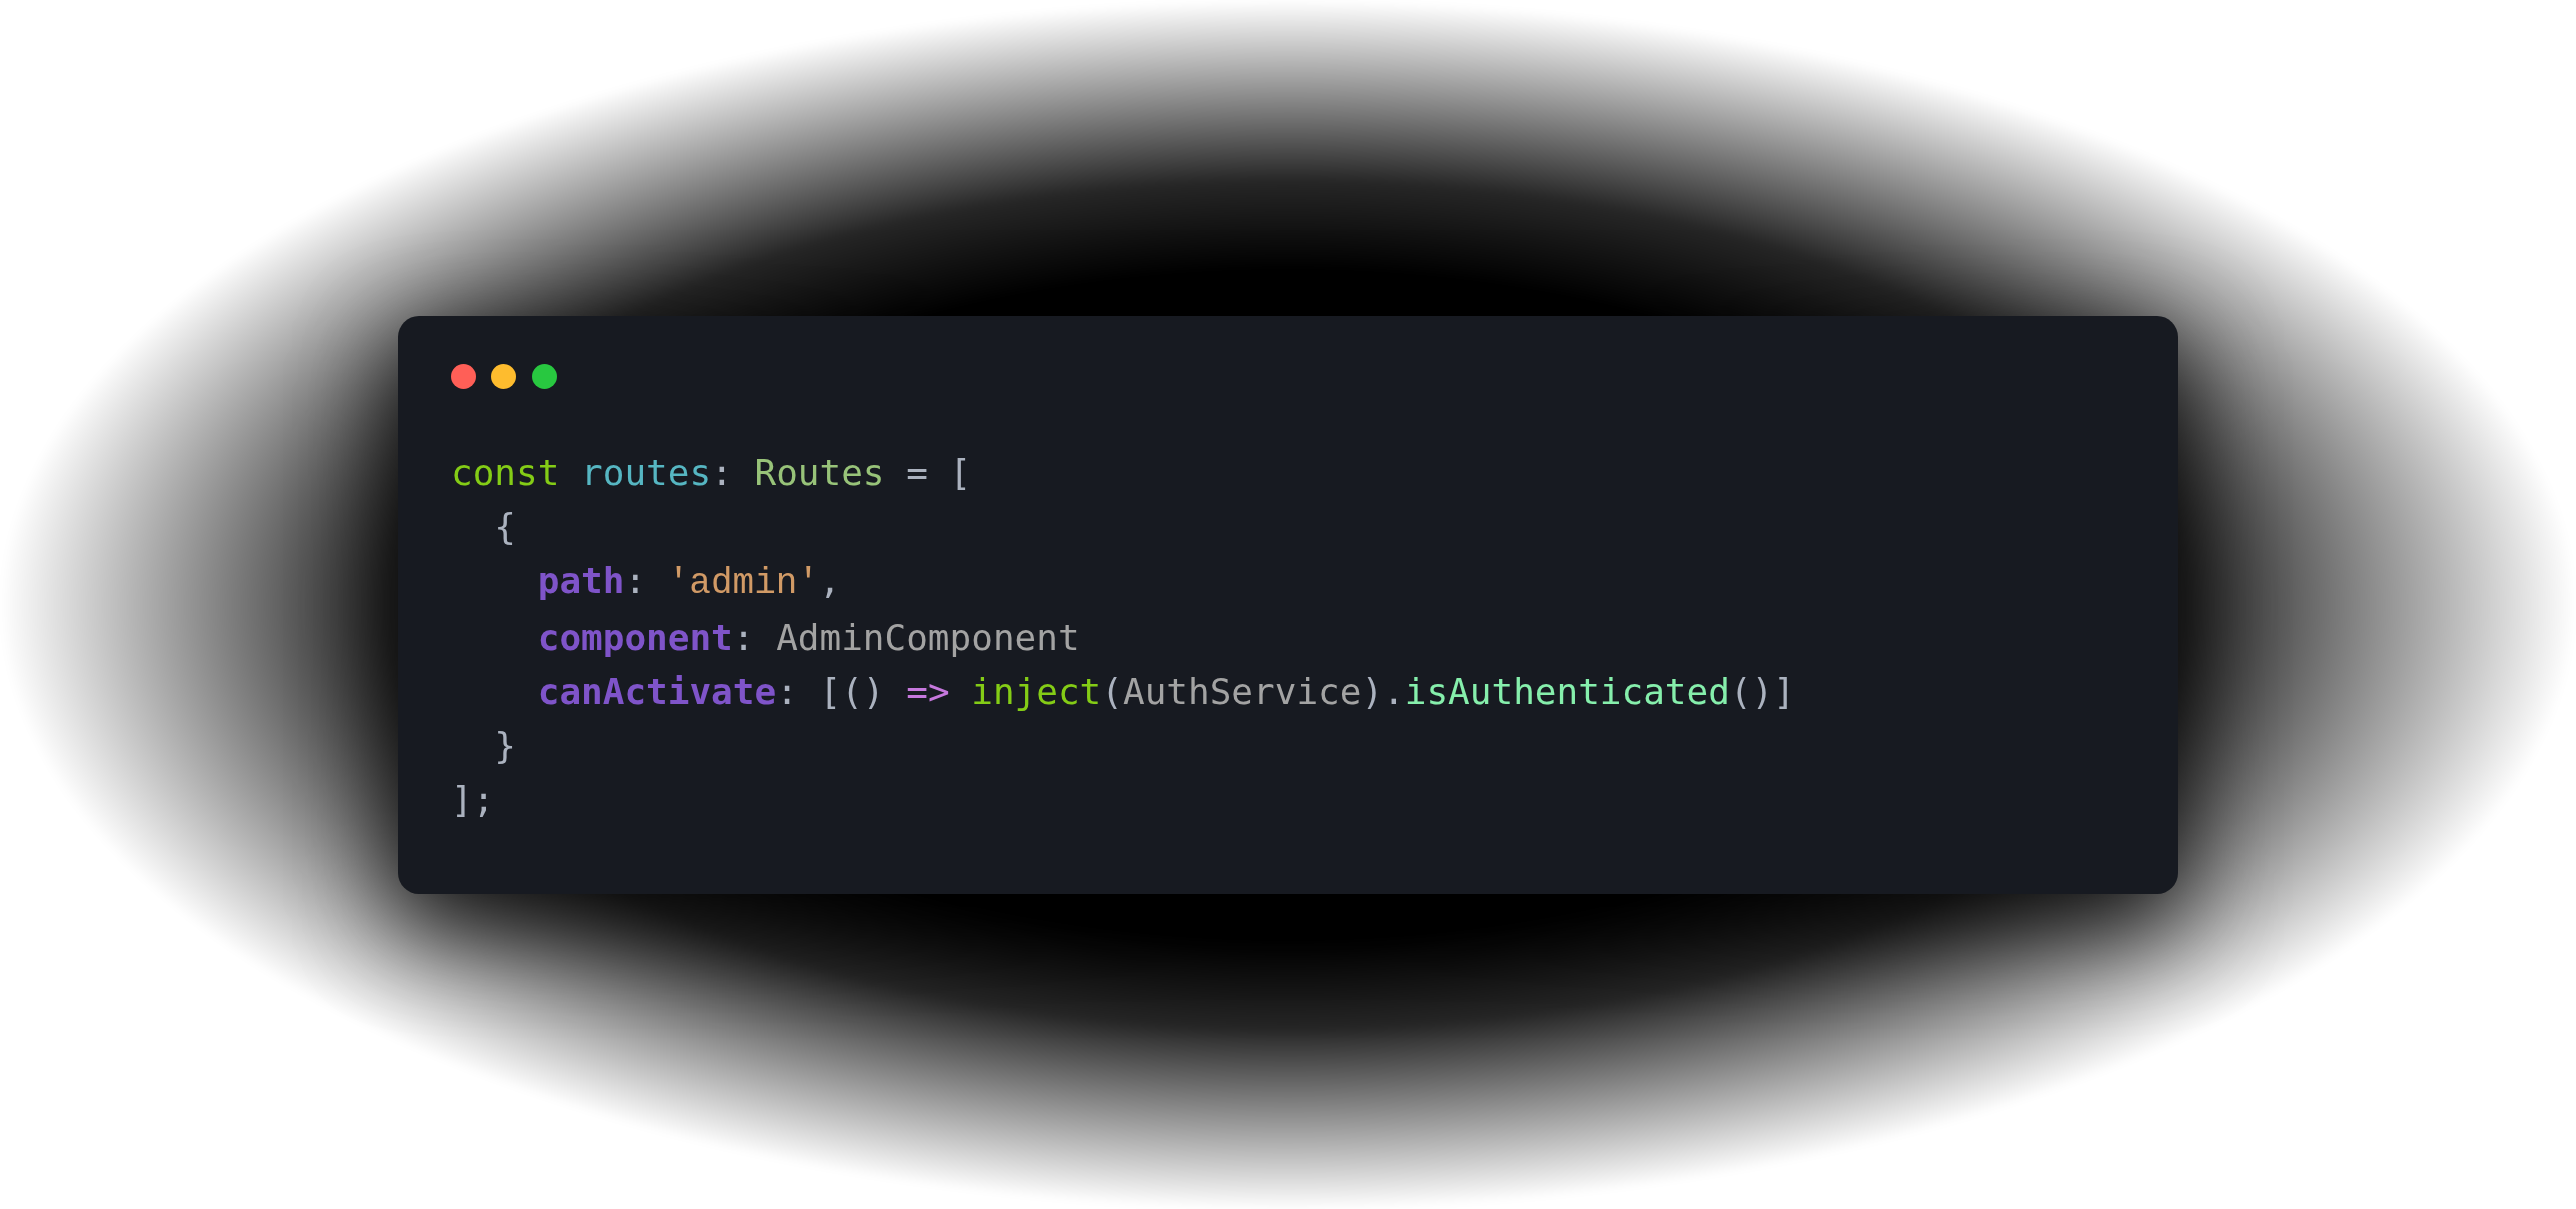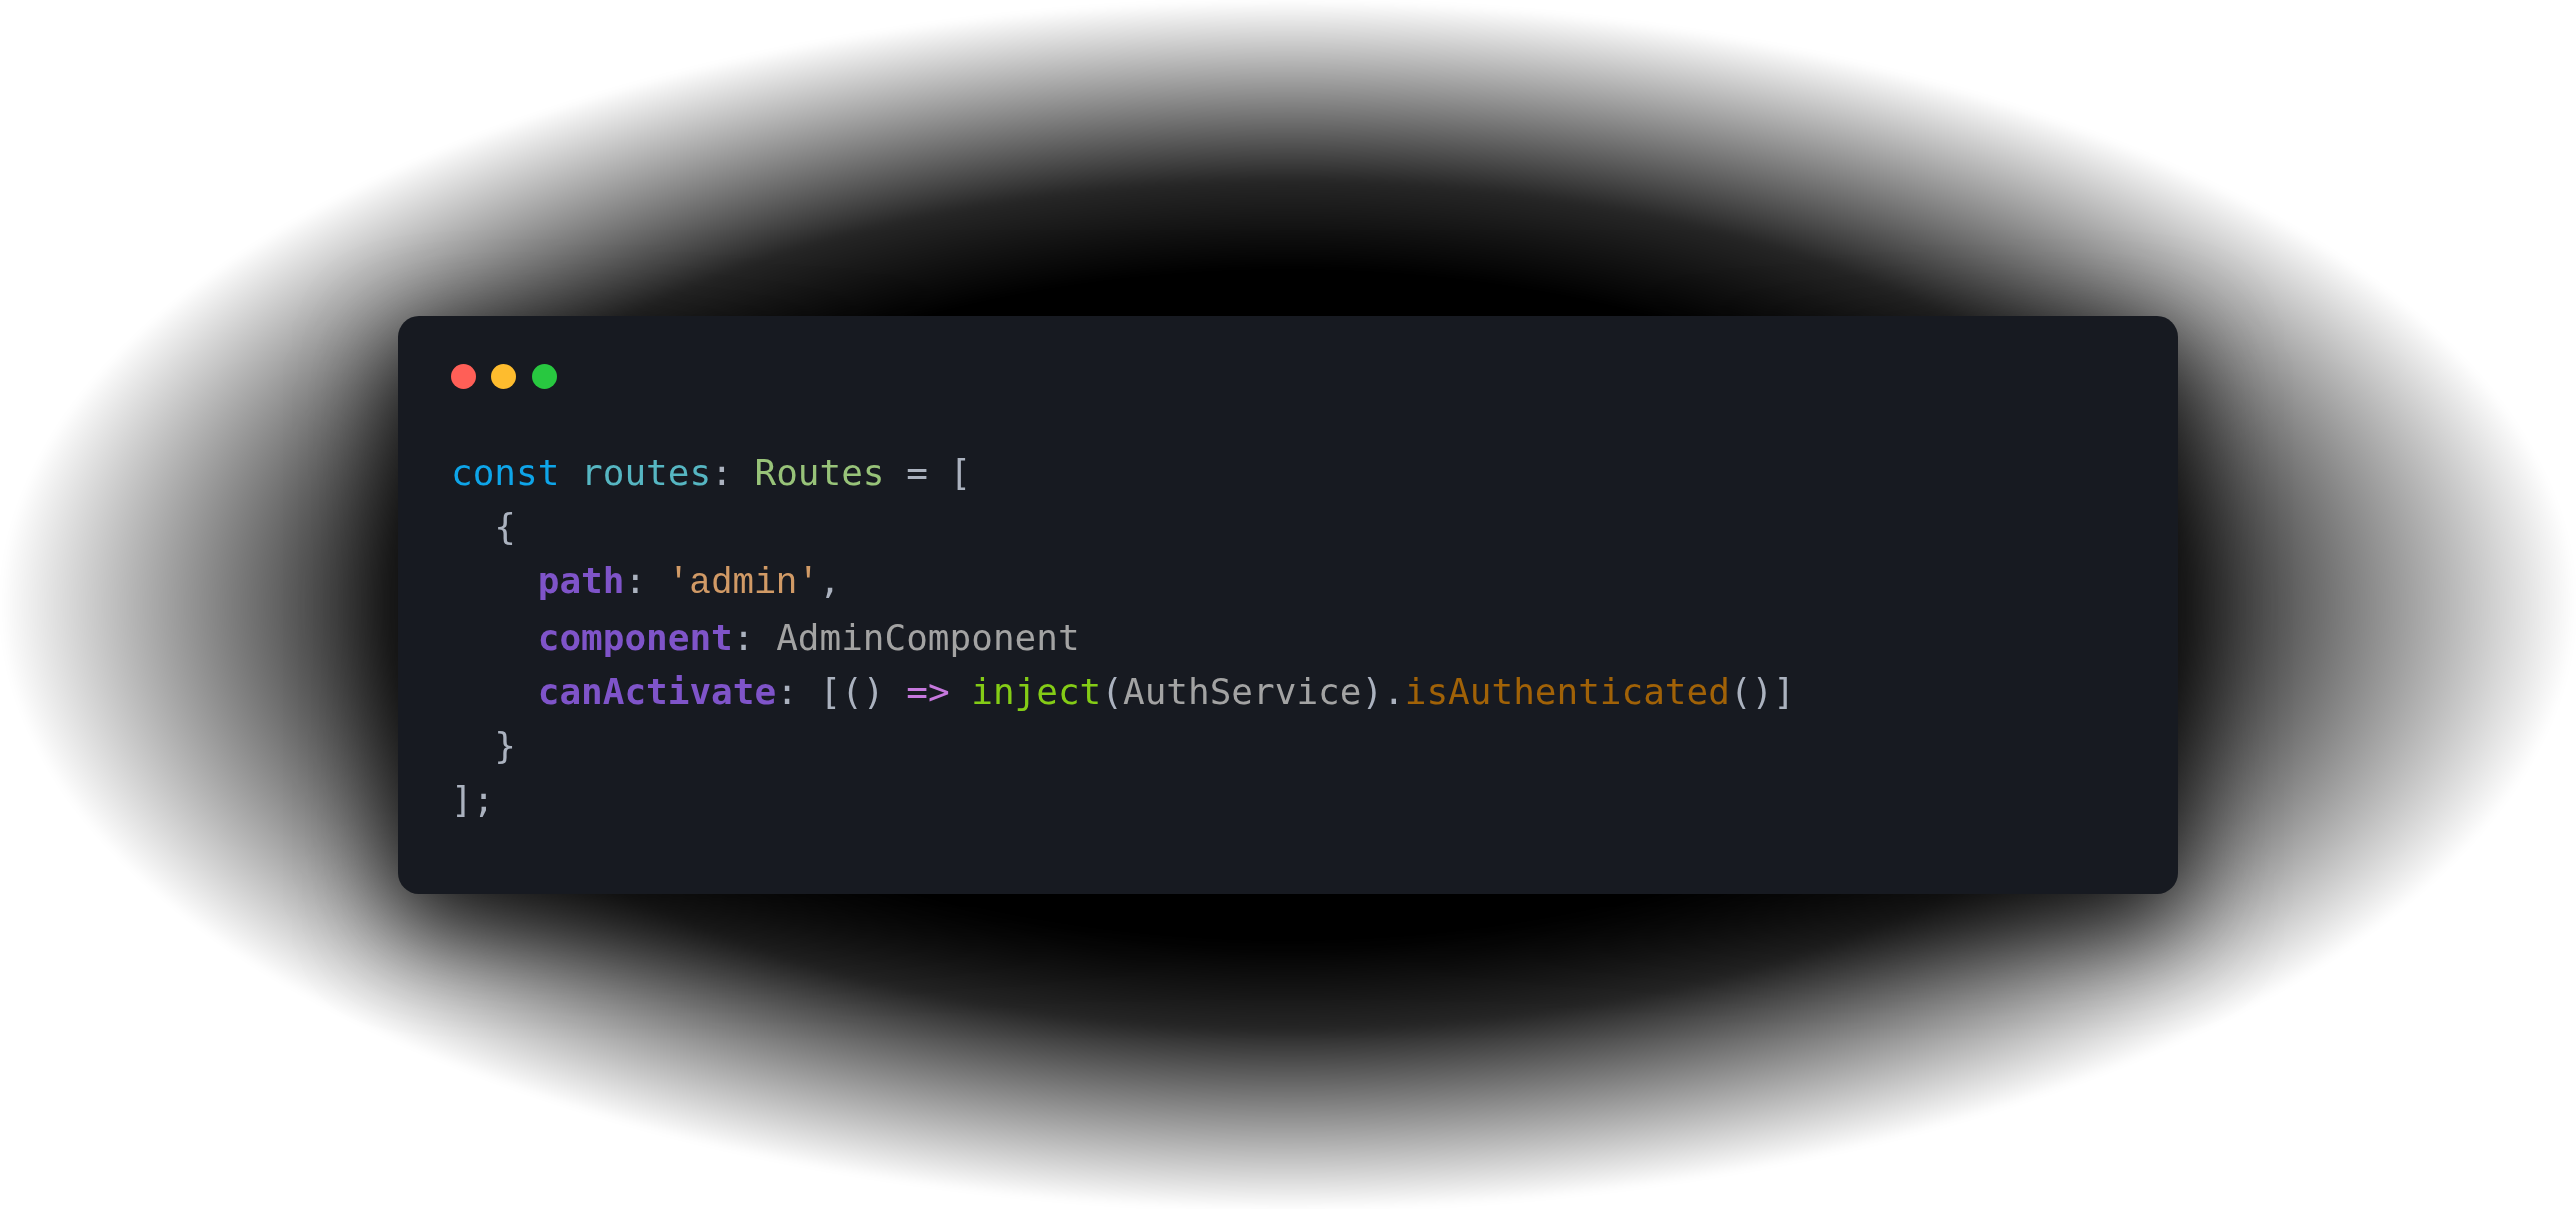--- a/index.html
+++ b/index.html
@@ -60,28 +60,28 @@
 
   pre.code {
     margin: 0;
     font-size: 36px;
     line-height: 1.5;
     white-space: pre;
     color: #abb2bf;
     font-family: ui-monospace, "SF Mono", Menlo, Monaco, Consolas, monospace;
   }
 
-  .tok-keyword  { color: #0ea5e9; }
+  .tok-keyword  { color: #84cc16; }
   .tok-variable { color: #56b6c2; }
   .tok-type     { color: #98c379; }
   .tok-prop     { color: #7f54c9; font-weight: bold; }
   .tok-string   { color: #d19a66; font-family: Liberation Mono, monospace; }
   .tok-class    { color: #a3a3a3; }
   .tok-func     { color: #84cc16; }
-  .tok-method   { color: #a16207; margin-top: 40px; }
+  .tok-method   { color: #86efac; margin-top: 40px; }
   .tok-punct    { color: #abb2bf; }
   .tok-arrow    { color: #c678dd; }
 </style>
 </head>
 <body>
 
 <div class="stage">
   <div class="glow"></div>
 
   <div class="window">

